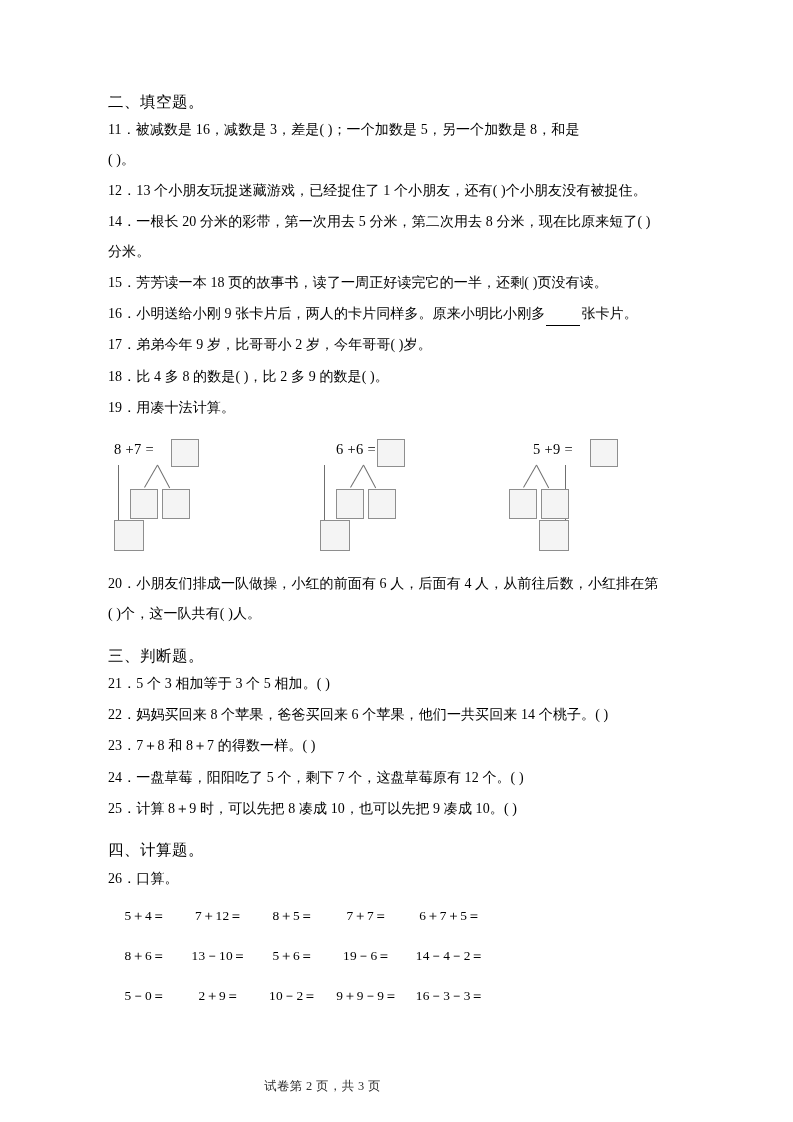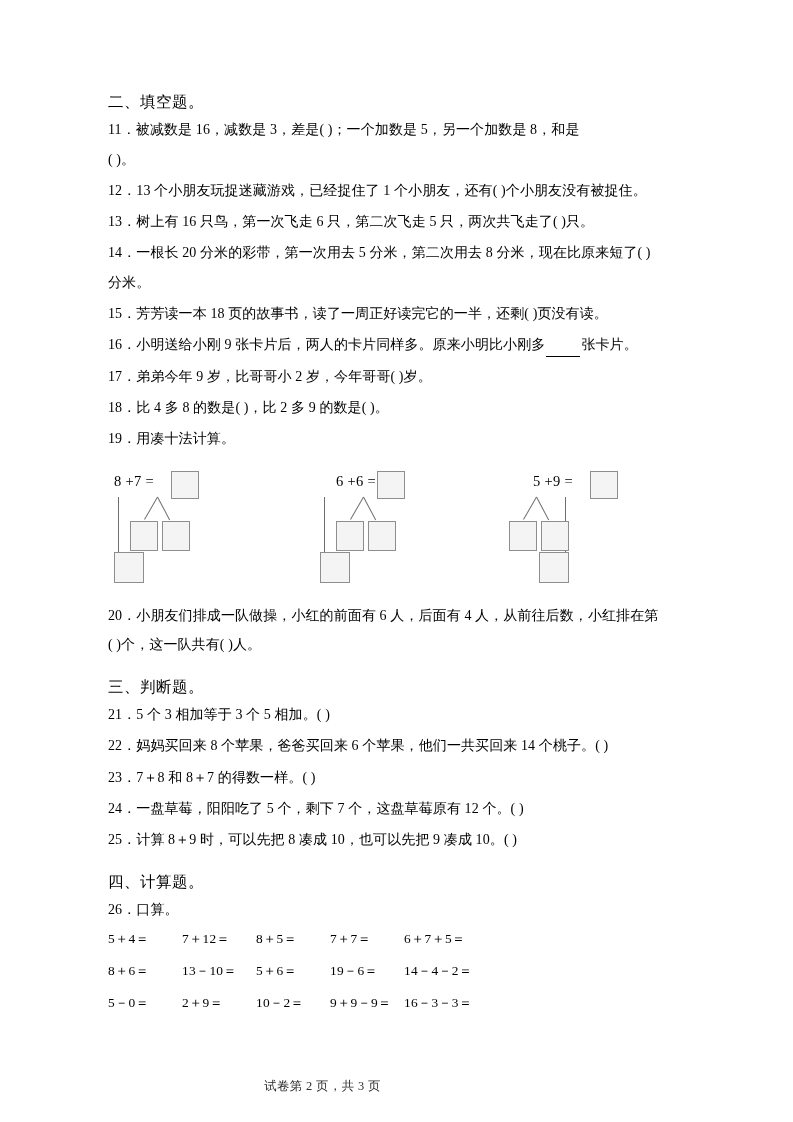--- a/index.html
+++ b/index.html
@@ -111,21 +111,22 @@
   .calc-row {
     display: block;
     margin-bottom: 14px;
     font-size: 13.4px;
     white-space: nowrap;
     letter-spacing: 0.2px;
   }
   .calc-cell {
     display: inline-block;
     width: 74px;
-    text-align: left;
+    text-align: center;
+    margin-top: 8px;
   }
   .calc-cell.wide { width: 92px; }
 
   .footer {
     position: absolute;
     left: 0;
     top: 1078px;
     width: 645px;
     text-align: center;
     font-size: 12.4px;
@@ -139,21 +140,20 @@
 <div class="page">
   <div class="content">
 
     <div class="section-heading">二、填空题。</div>
 
     <p class="q tight">11．被减数是 16，减数是 3，差是(                  )；一个加数是 5，另一个加数是 8，和是</p>
     <p class="q">(            )。</p>
 
     <p class="q">12．13 个小朋友玩捉迷藏游戏，已经捉住了 1 个小朋友，还有(            )个小朋友没有被捉住。</p>
 
-    <p class="q">13．树上有 16 只鸟，第一次飞走 6 只，第二次飞走 5 只，两次共飞走了(            )只。</p>
 
     <p class="q tight">14．一根长 20 分米的彩带，第一次用去 5 分米，第二次用去 8 分米，现在比原来短了(            )</p>
     <p class="q">分米。</p>
 
     <p class="q">15．芳芳读一本 18 页的故事书，读了一周正好读完它的一半，还剩(            )页没有读。</p>
 
     <p class="q">
       <span>16．小明送给小刚 9 张卡片后，两人的卡片同样多。原来小明比小刚多</span><span class="blank-underline"></span><span>张卡片。</span>
     </p>
 

